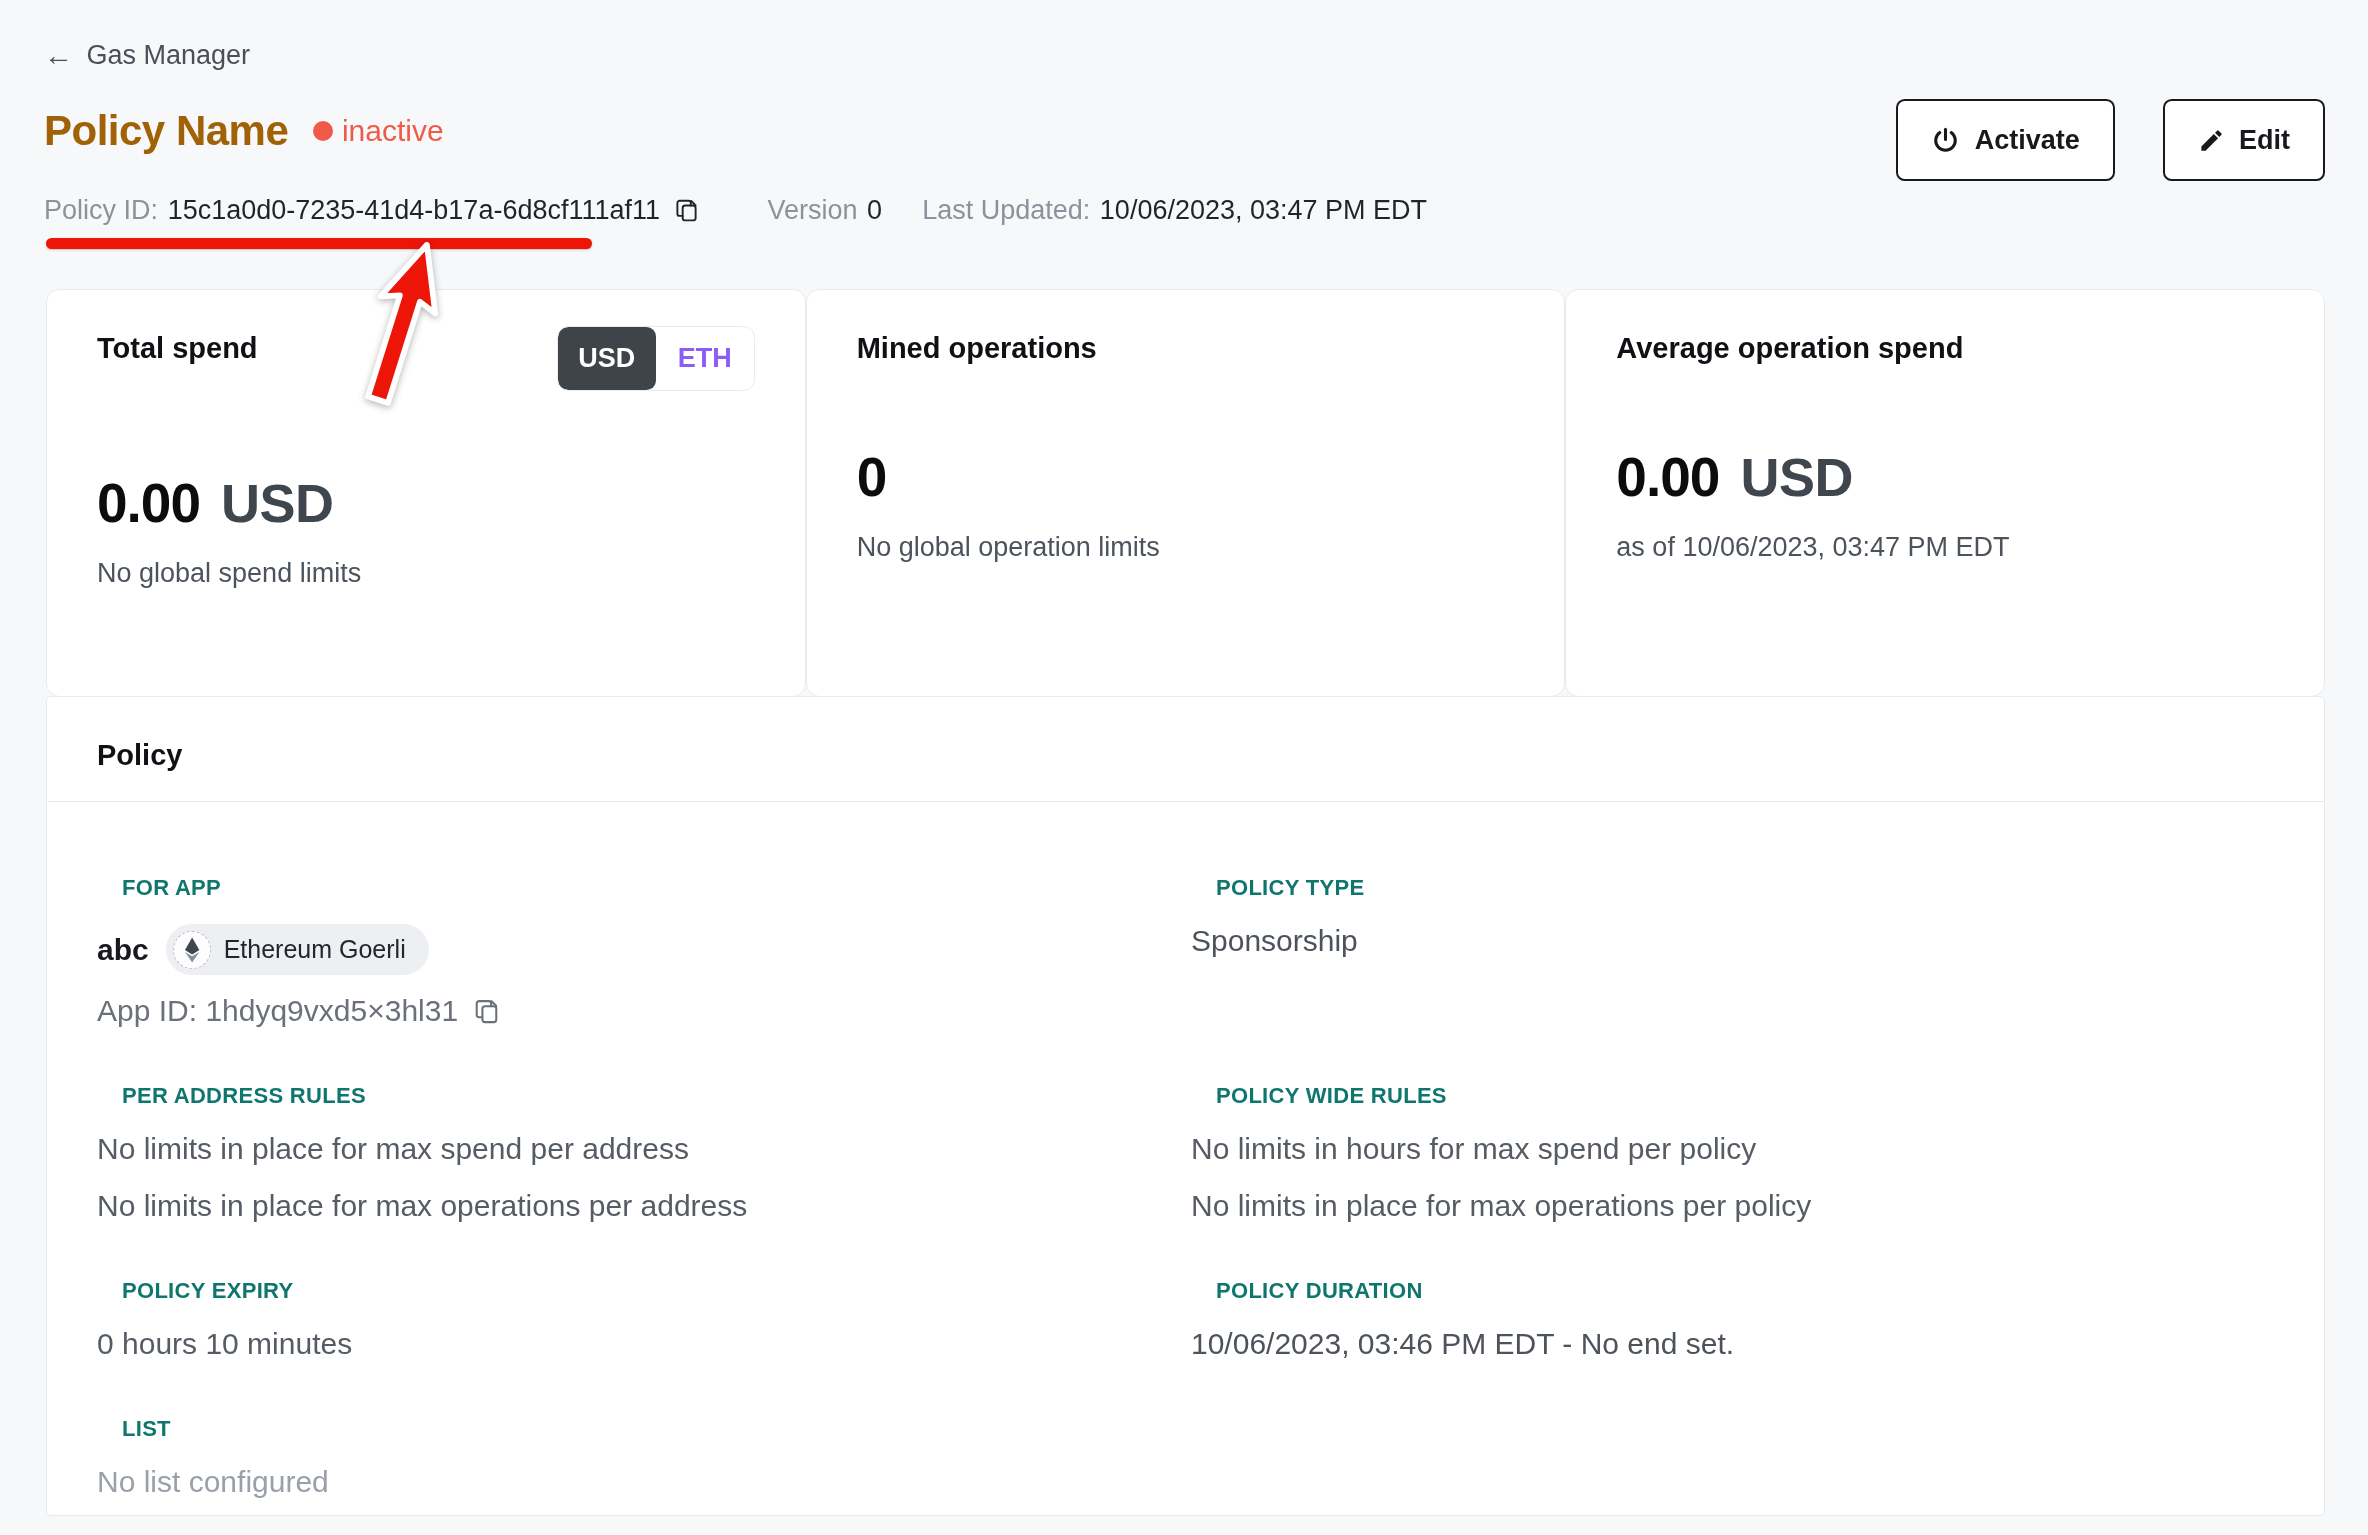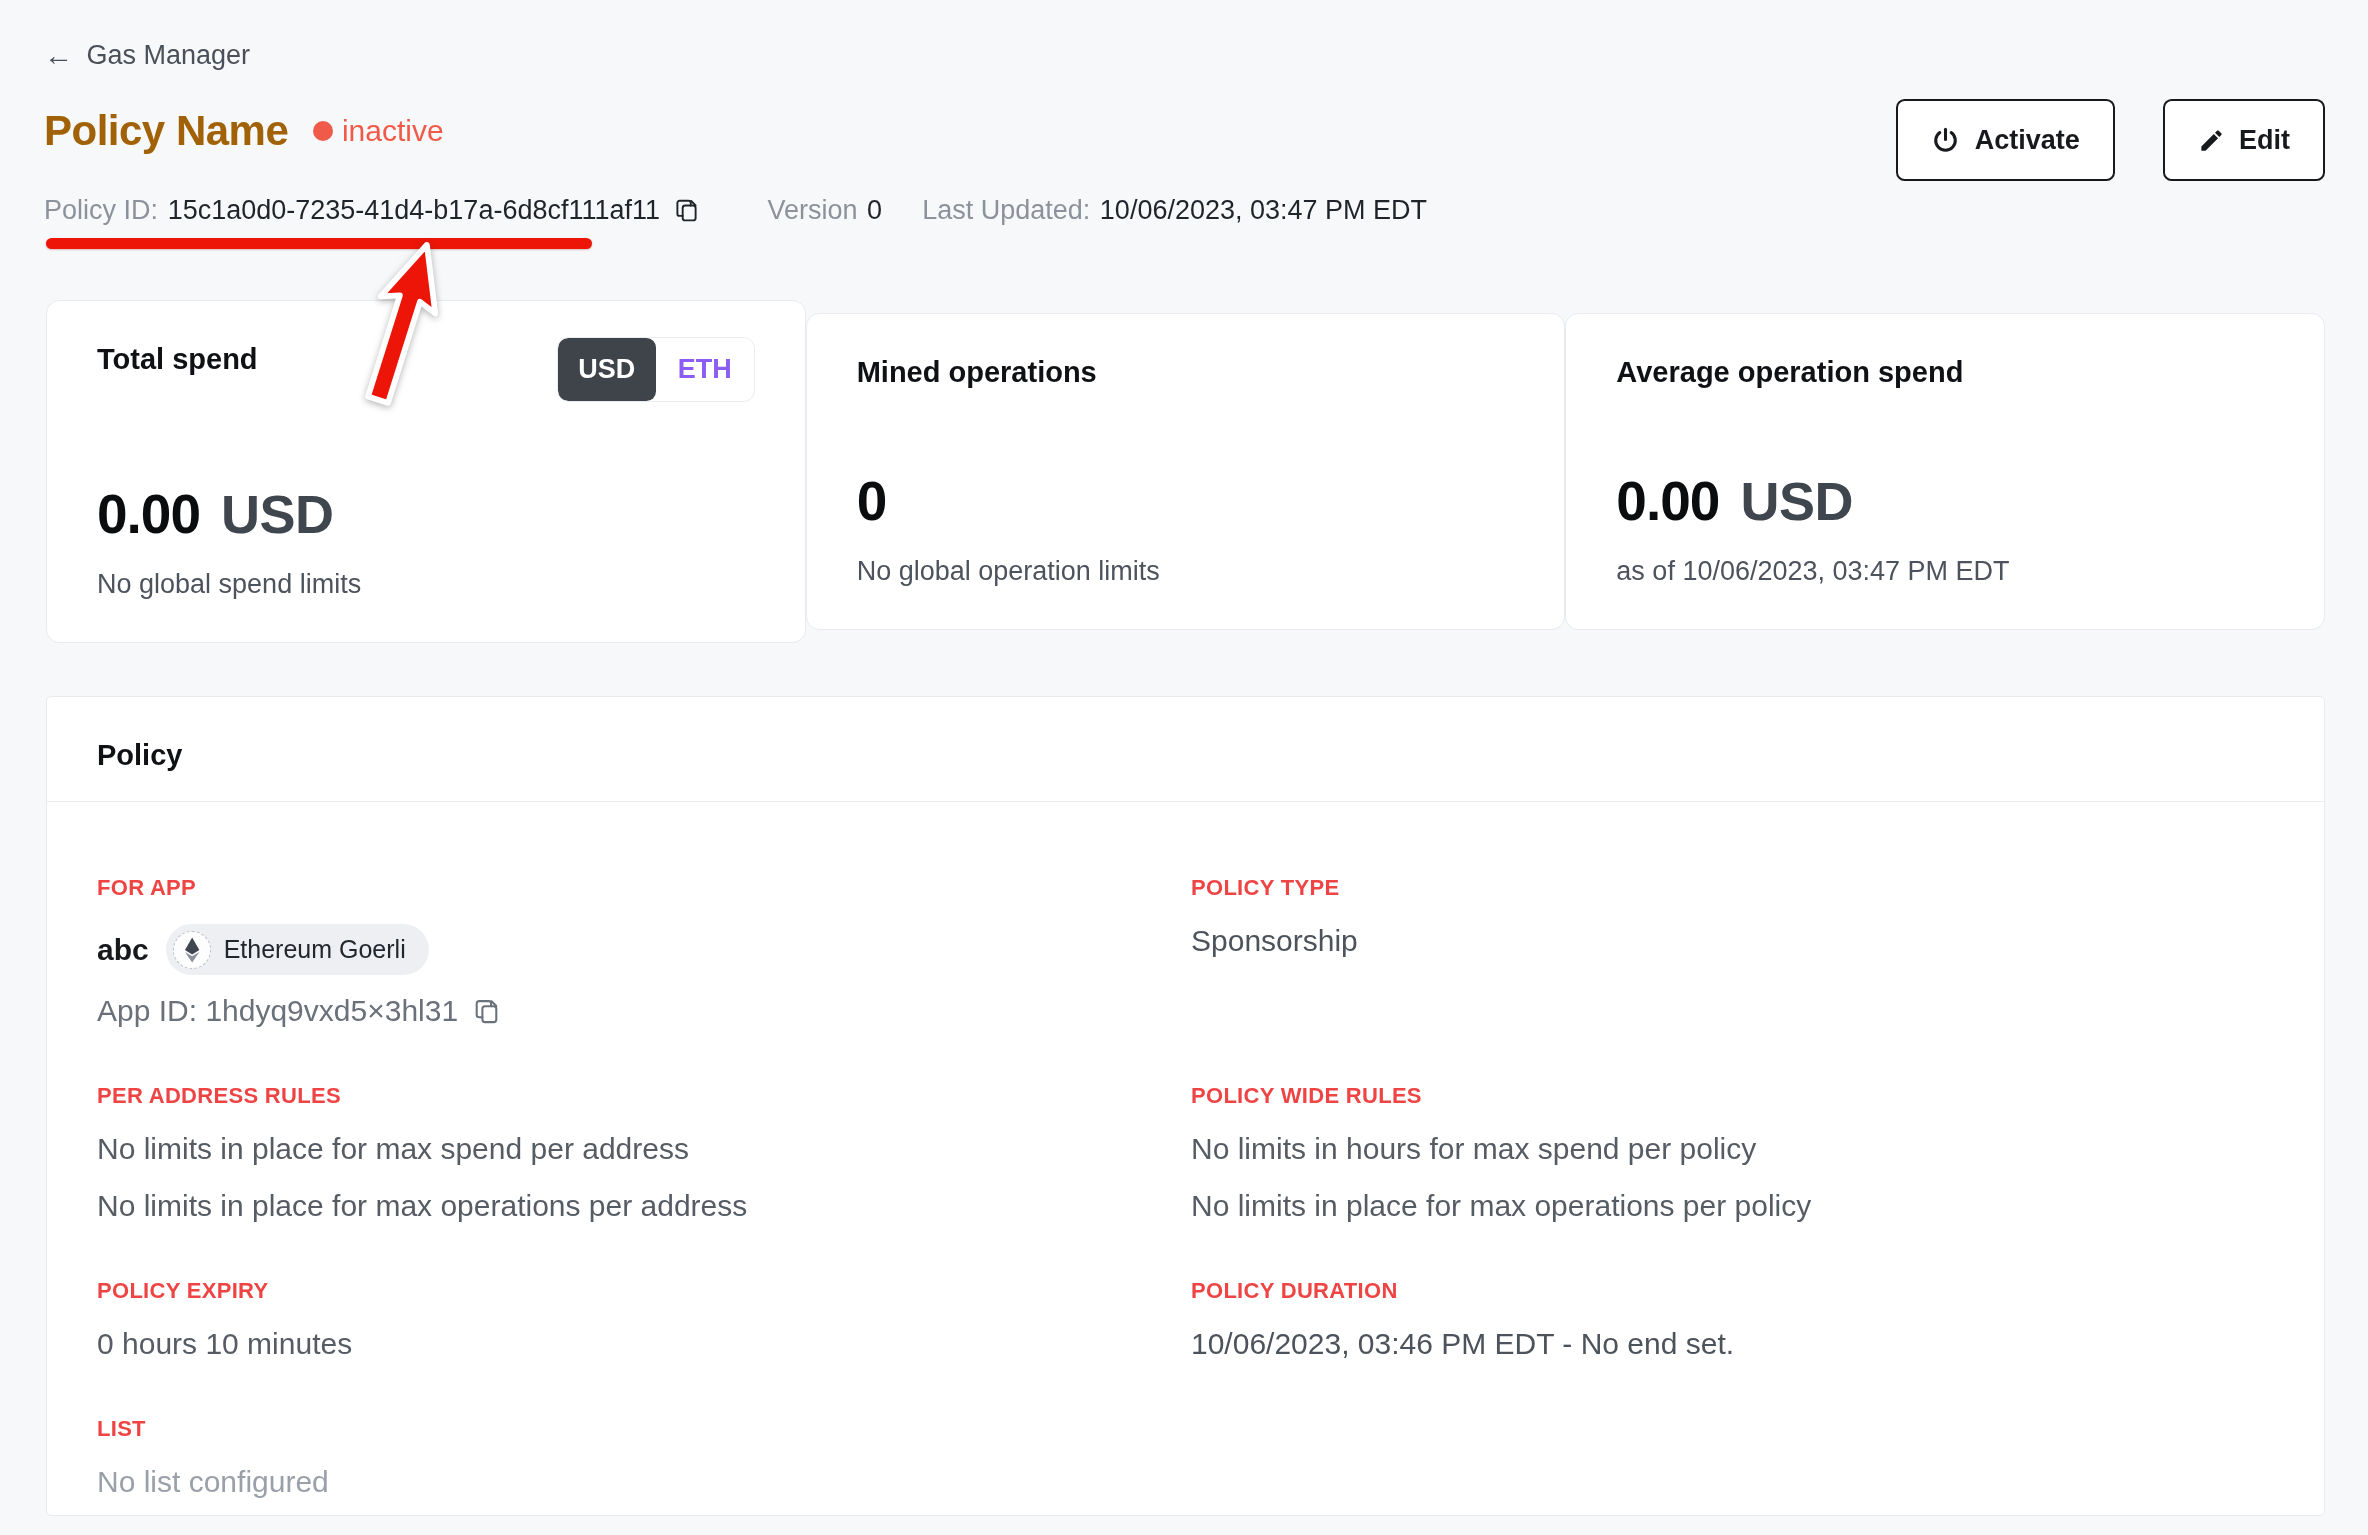--- a/index.html
+++ b/index.html
@@ -24,21 +24,21 @@
   .meta-value{color:#1f242b;font-weight:500;margin-left:9.6px;}
   .copy-btn{margin-left:13.4px;display:inline-flex;align-items:center;cursor:pointer;}
   .meta-group{display:flex;align-items:center;}
   .g-version{margin-left:67px;}
   .g-updated{margin-left:40px;}
   .header-actions{position:absolute;top:99px;right:44px;display:flex;gap:48px;}
   .btn{display:flex;align-items:center;gap:14.3px;height:78px;padding:0 33px;
     background:#fff;border:2.4px solid #17191d;border-radius:8.6px;
     font-size:27px;font-weight:600;color:#17191d;cursor:pointer;}
   
-  .cards-row{position:absolute;top:289px;left:46px;right:44px;height:365px;display:flex;align-items:center;}
+  .cards-row{position:absolute;top:289px;left:46px;right:44px;height:408px;display:flex;}
   .card{flex:1;background:#fff;border:1.4px solid #e8eaee;border-radius:13.4px;
     padding:42px 50px;box-sizing:border-box;}
   .card-head{display:flex;align-items:flex-start;justify-content:space-between;}
   .card-title{font-size:29px;font-weight:600;color:#0f1115;}
   .big-value{margin-top:80px;display:flex;align-items:baseline;gap:21px;white-space:nowrap;}
   .big-num{font-size:55px;font-weight:700;color:#0b0c0e;letter-spacing:-1px;}
   .big-unit{font-size:54px;font-weight:600;color:#40464e;letter-spacing:-0.5px;}
   .card-caption{margin-top:23px;font-size:27px;color:#4d535d;}
   .toggle{display:flex;margin-top:-5.7px;border:1.4px solid #e9ebee;border-radius:11.5px;
     background:#fff;overflow:hidden;height:63px;}
@@ -46,21 +46,21 @@
     width:98px;font-size:27px;font-weight:600;cursor:pointer;}
   .toggle-seg.sel{background:#3f434a;color:#fff;border-radius:9.6px;}
   .toggle-seg.unsel{color:#8b5cf6;background:transparent;}
   
   .policy-card{position:absolute;top:696px;left:46px;right:44px;height:820px;
     background:#fff;border:1.4px solid #e8eaee;border-radius:5px;box-sizing:border-box;}
   .policy-head{padding:42px 50px 29px 50px;border-bottom:1.9px solid #e8eaee;}
   .policy-title{font-size:29px;font-weight:600;color:#0f1115;}
   .policy-body{padding:73px 50px 0 50px;display:grid;grid-template-columns:1094px 1fr;
     grid-row-gap:55px;}
-  .sec-label{font-size:22px;font-weight:700;letter-spacing:0.3px;color:#ef4444;}
+  .sec-label{font-size:22px;font-weight:700;letter-spacing:0.3px;color:#0f766e;margin-left:25px;}
   .sec-body{margin-top:23px;font-size:30px;color:#565c64;}
   .sec-line + .sec-line{margin-top:23px;}
   .muted{color:#9aa0a9;}
   .darkish{color:#4d535b;}
   .app-row{margin-top:23px;display:flex;align-items:center;gap:17px;}
   .app-name{font-size:30px;font-weight:600;color:#17191d;}
   .net-pill{display:flex;align-items:center;gap:12.4px;background:#edeff2;
     border-radius:955px;padding:6.7px 23px 6.7px 7.6px;}
   .eth-circle{width:36px;height:36px;border-radius:50%;background:#fdfdfe;
     border:1.4px dashed #b9bfc8;display:flex;align-items:center;justify-content:center;}

